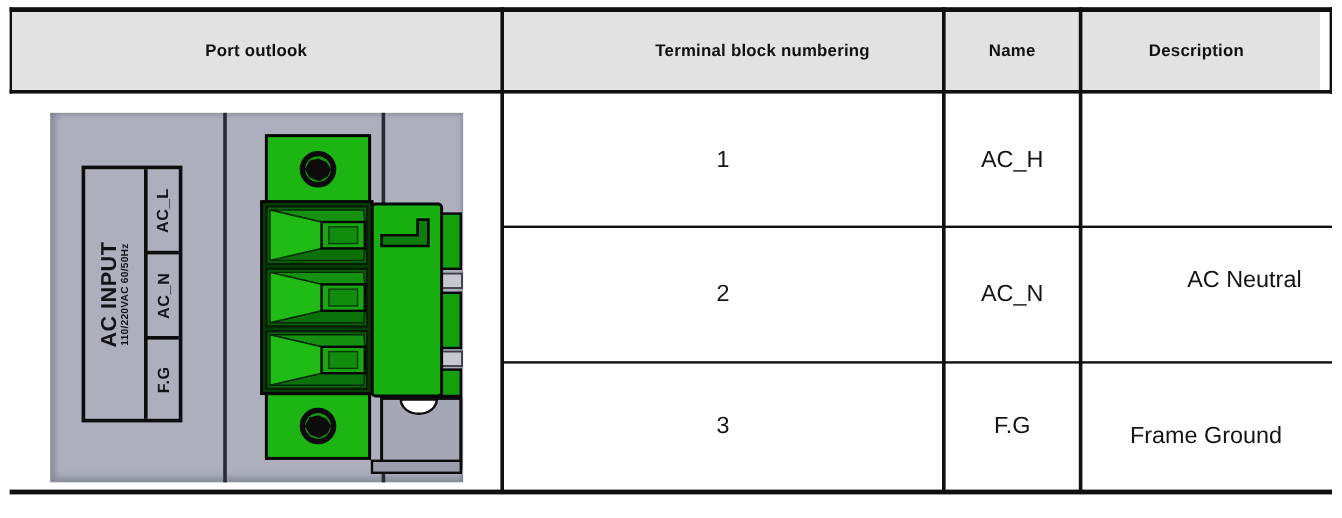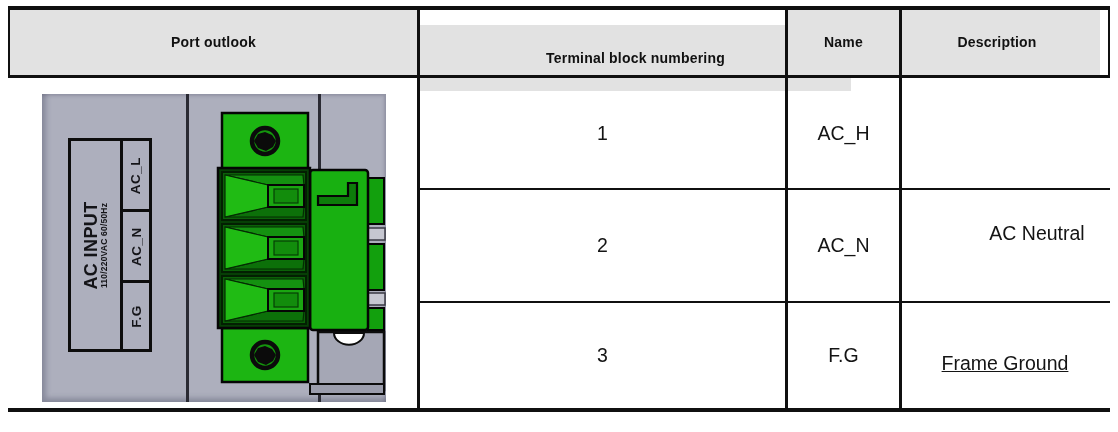--- a/index.html
+++ b/index.html
@@ -36,21 +36,21 @@
   svg{position:absolute;left:0;top:0;}
 </style>
 </head>
 <body>
 
 <div class="stage">
 
   <div class="hcell" style="left:10px;top:9px;width:407px;height:66px;">
     <span>Port outlook</span>
   </div>
-  <div class="hcell" style="left:420px;top:25px;width:431px;height:66px;text-align:center;">
+  <div class="hcell" style="left:420px;top:9px;width:431px;height:66px;text-align:center;">
     <span>Terminal block numbering</span>
   </div>
   <div class="hcell" style="left:788px;top:9px;width:111px;height:66px;">
     <span>Name</span>
   </div>
   <div class="hcell" style="left:894px;top:9px;width:206px;height:66px;">
     <span>Description</span>
   </div>
 
   <div class="line" style="left:8px;top:6px;width:1102px;height:4px;"></div>
@@ -80,21 +80,21 @@
   <div class="bcell" style="left:788px;top:190px;width:111px;height:111px;">
     <span>AC_N</span>
   </div>
   <div class="bcell" style="left:788px;top:303px;width:111px;height:105px;">
     <span>F.G</span>
   </div>
 
   <div class="bcell" style="left:934px;top:190px;width:206px;height:87px;align-items:center;">
     <span>AC Neutral</span>
   </div>
-  <div class="bcell" style="left:902px;top:303px;width:206px;height:120px;text-decoration:underline;">
+  <div class="bcell" style="left:902px;top:303px;width:206px;height:120px;">
     <span>Frame Ground</span>
   </div>
 
   <div class="panel">
 
     <div class="groove" style="left:144px;top:0;width:3px;height:308px;"></div>
     <div class="groove" style="left:276px;top:0;width:3px;height:78px;"></div>
     <div class="groove" style="left:276px;top:300px;width:3px;height:8px;"></div>
 
     <div class="labelbox">

